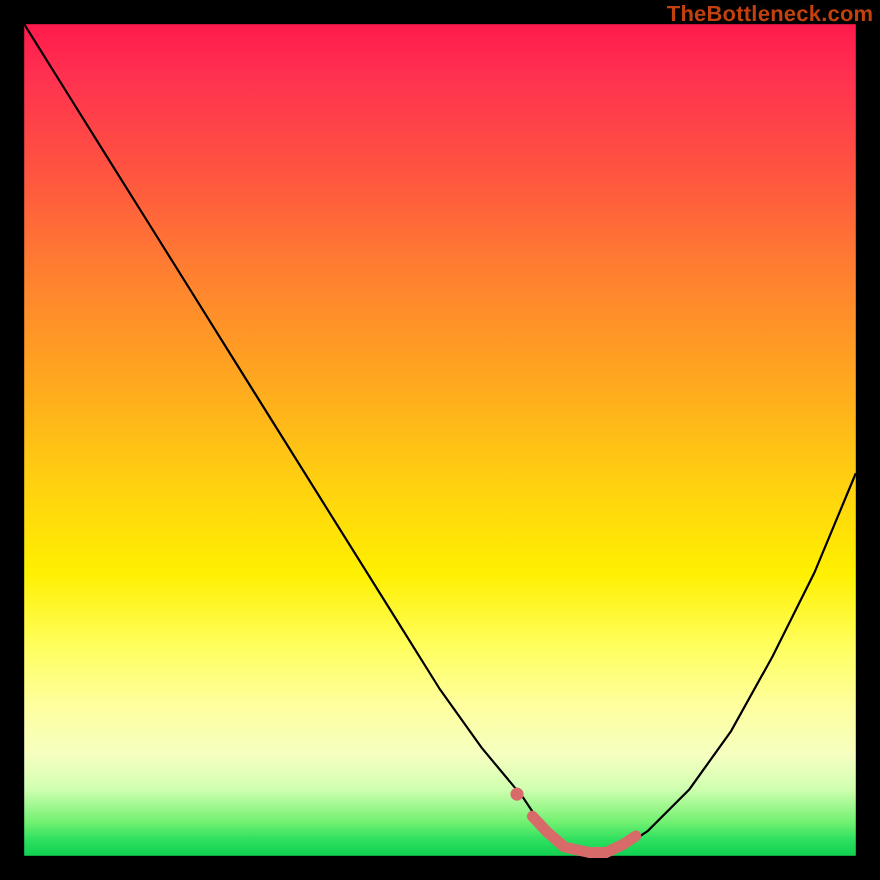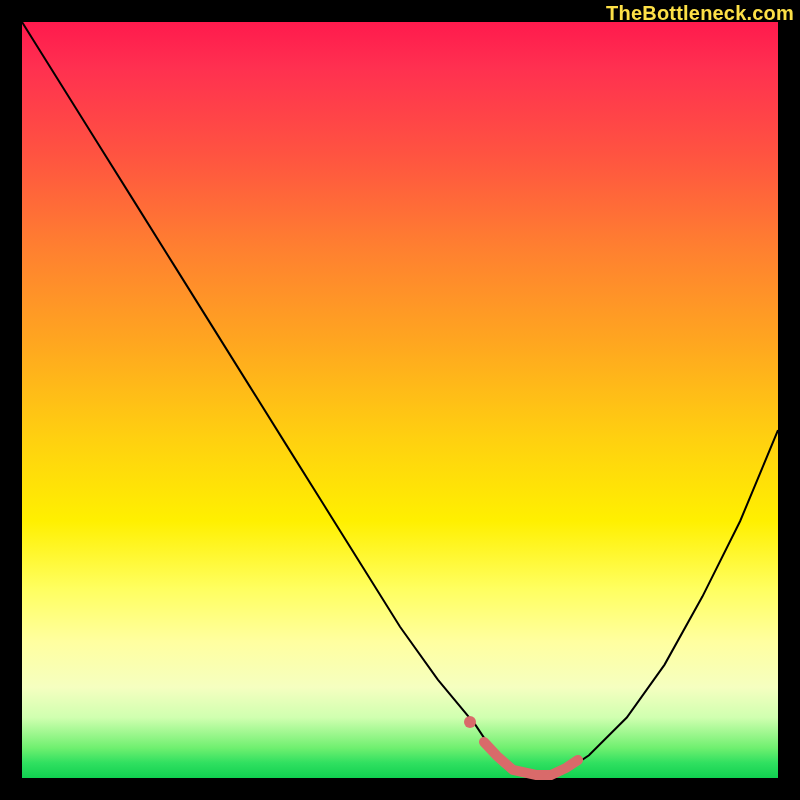--- a/index.html
+++ b/index.html
@@ -41,21 +41,21 @@
       #d0ffb0 92%,
       #70f070 96%,
       #30e060 98%,
       #10d050 100%
     );
   }
   .watermark {
     position: absolute;
     top: 2px;
     right: 6px;
-    color: #fde047;
+    color: #c2410c;
     font-size: 20px;
     font-weight: 600;
     letter-spacing: 0.2px;
     user-select: none;
   }
   svg.curve {
     position: absolute;
     left: 0;
     top: 0;
     width: 100%;

